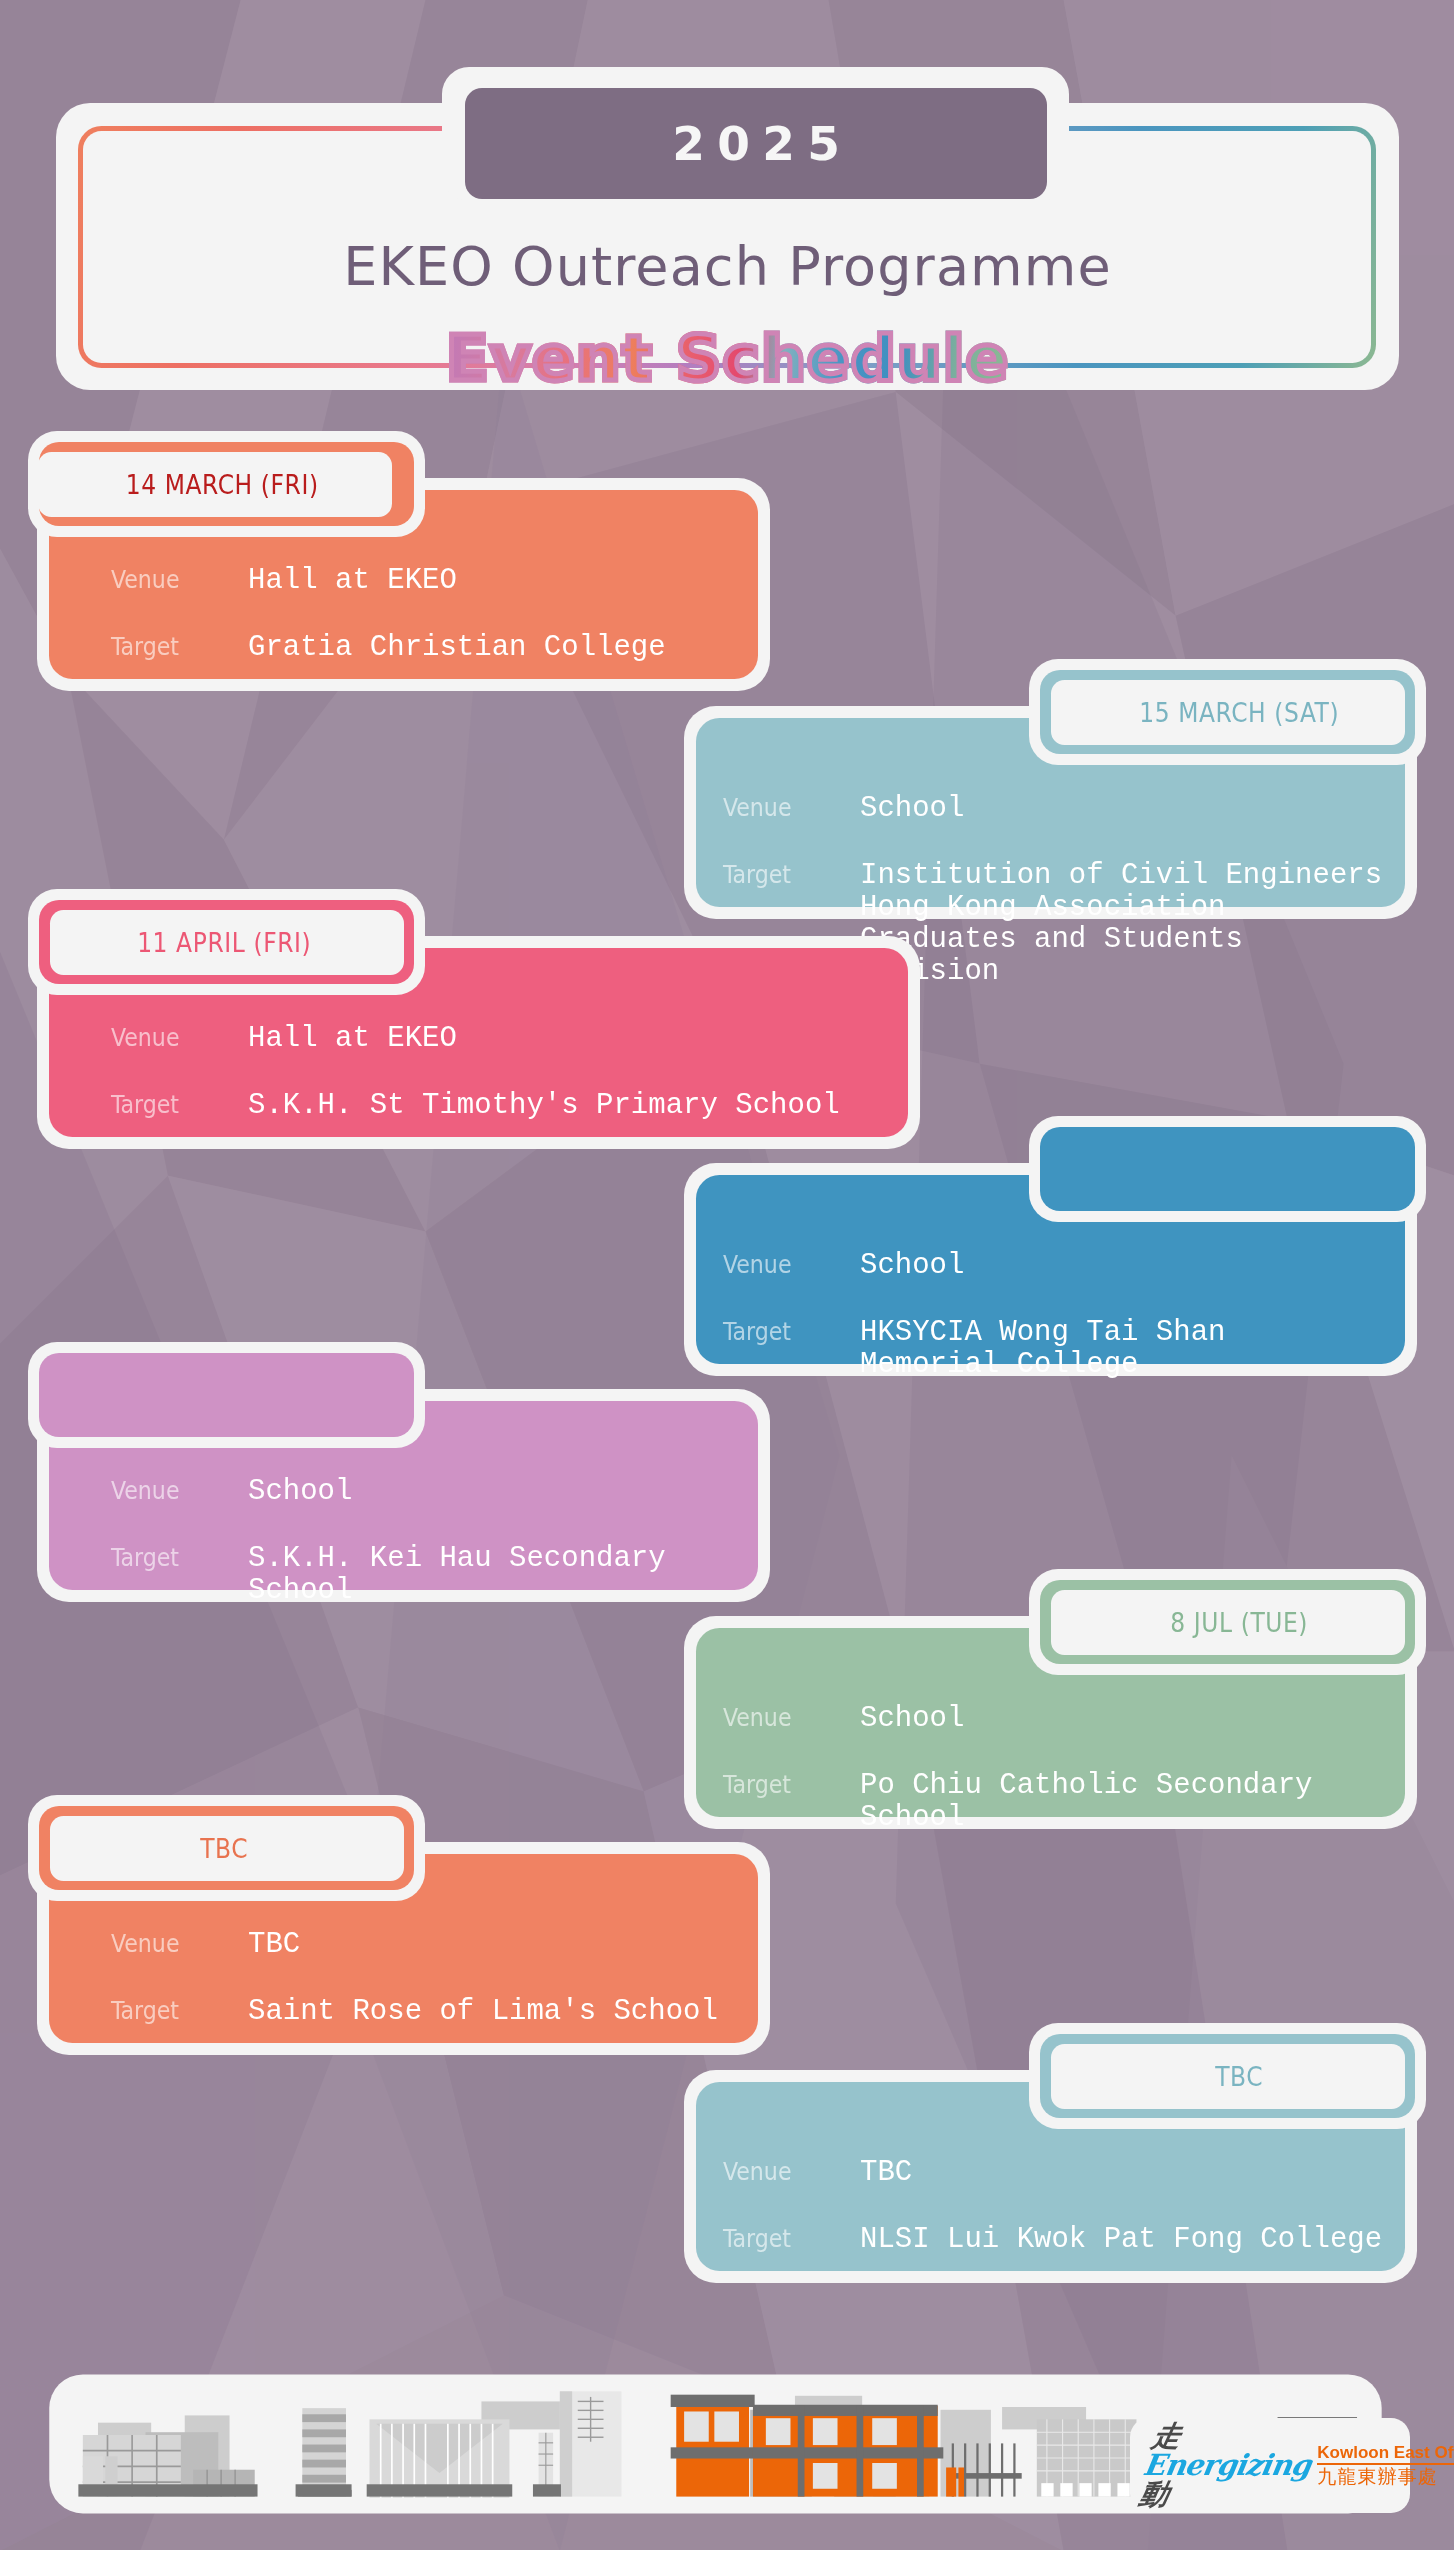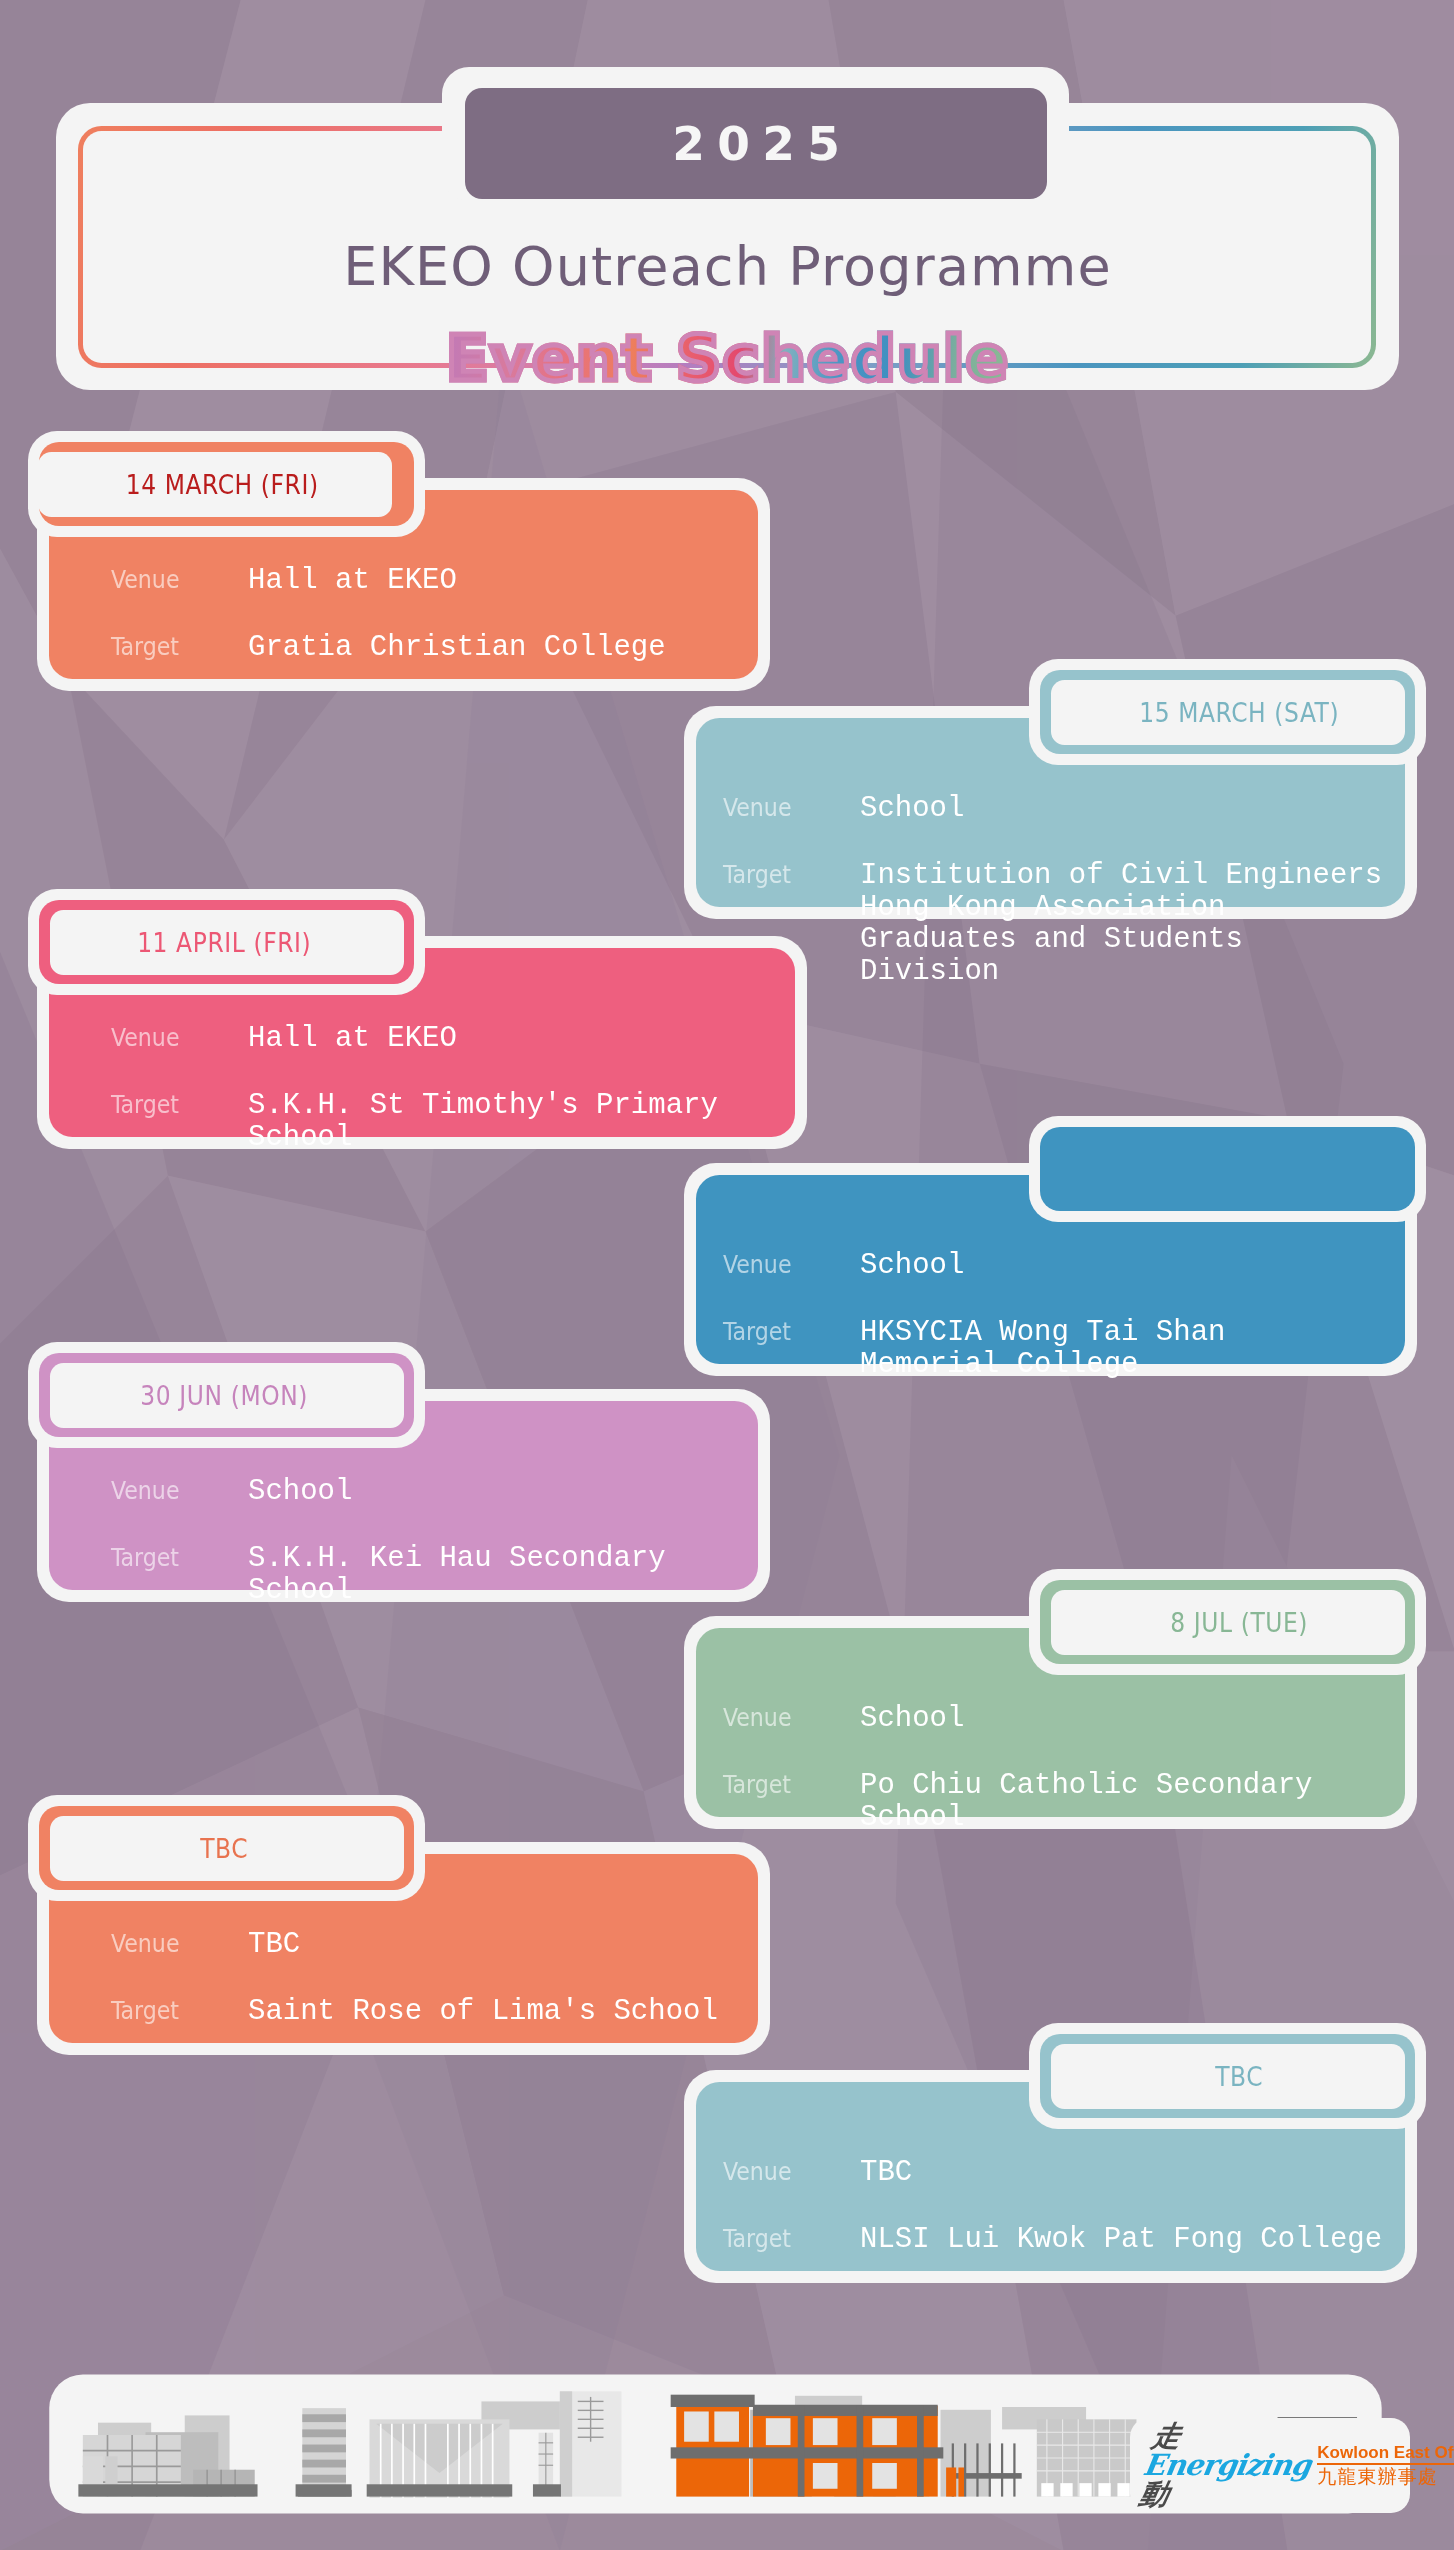--- a/index.html
+++ b/index.html
@@ -204,21 +204,21 @@
         <div class="row" style="margin-top: 0px;">
           <div class="row-label">Venue</div>
           <div class="row-value">School</div>
         </div>
         <div class="row" style="margin-top: 35px;">
           <div class="row-label">Target</div>
           <div class="row-value">Institution of Civil Engineers<br>Hong Kong Association<br>Graduates and Students Division</div>
         </div>
       </div>
     </div>
-    <div class="card" style="left: 37px; top: 936px; width: 770px; height: 213px;">
+    <div class="card" style="left: 37px; top: 936px; width: 883px; height: 213px;">
       <div class="card-halo"></div>
       <div class="card-body" style="background: rgb(238, 95, 127);"></div>
       <div class="tab-halo" style="left: -9px; top: -47px;"></div>
       <div class="tab-fill" style="left: 2.2px; top: -36px; background: rgb(238, 95, 127);"></div>
       <div class="tab-inner" style="left: 13px; top: -26px; color: rgb(236, 87, 116); justify-content: center; padding-right: 5.6px;">11 APRIL (FRI)</div>
       <div class="rows" style="left: 74px; top: 87px; right: 34px;">
         <div class="row" style="margin-top: 0px;">
           <div class="row-label">Venue</div>
           <div class="row-value">Hall at EKEO</div>
         </div>
@@ -242,21 +242,20 @@
           <div class="row-label">Target</div>
           <div class="row-value">HKSYCIA Wong Tai Shan<br>Memorial College</div>
         </div>
       </div>
     </div>
     <div class="card" style="left: 37px; top: 1389px; width: 733px; height: 213px;">
       <div class="card-halo"></div>
       <div class="card-body" style="background: rgb(207, 146, 197);"></div>
       <div class="tab-halo" style="left: -9px; top: -47px;"></div>
       <div class="tab-fill" style="left: 2.2px; top: -36px; background: rgb(207, 146, 197);"></div>
-      <div class="tab-inner" style="left: 13px; top: -26px; color: rgb(198, 132, 188); justify-content: center; padding-right: 5.6px;">30 JUN (MON)</div>
       <div class="rows" style="left: 74px; top: 87px; right: 34px;">
         <div class="row" style="margin-top: 0px;">
           <div class="row-label">Venue</div>
           <div class="row-value">School</div>
         </div>
         <div class="row" style="margin-top: 35px;">
           <div class="row-label">Target</div>
           <div class="row-value">S.K.H. Kei Hau Secondary School</div>
         </div>
       </div>

